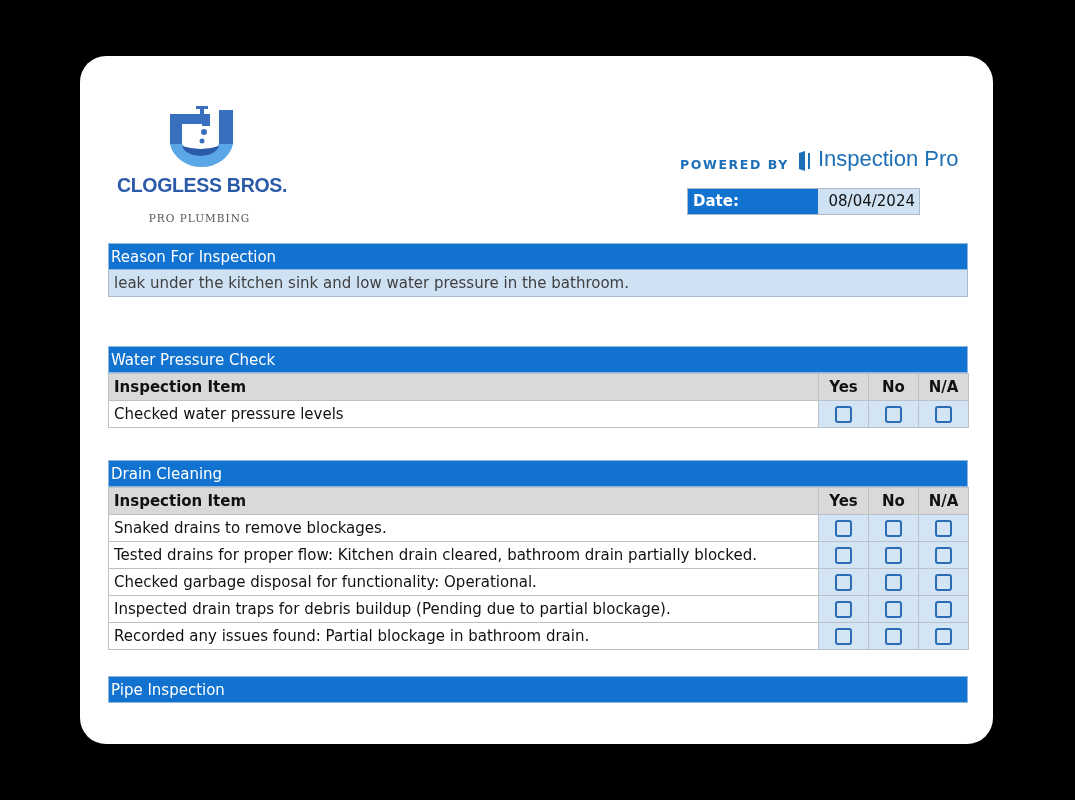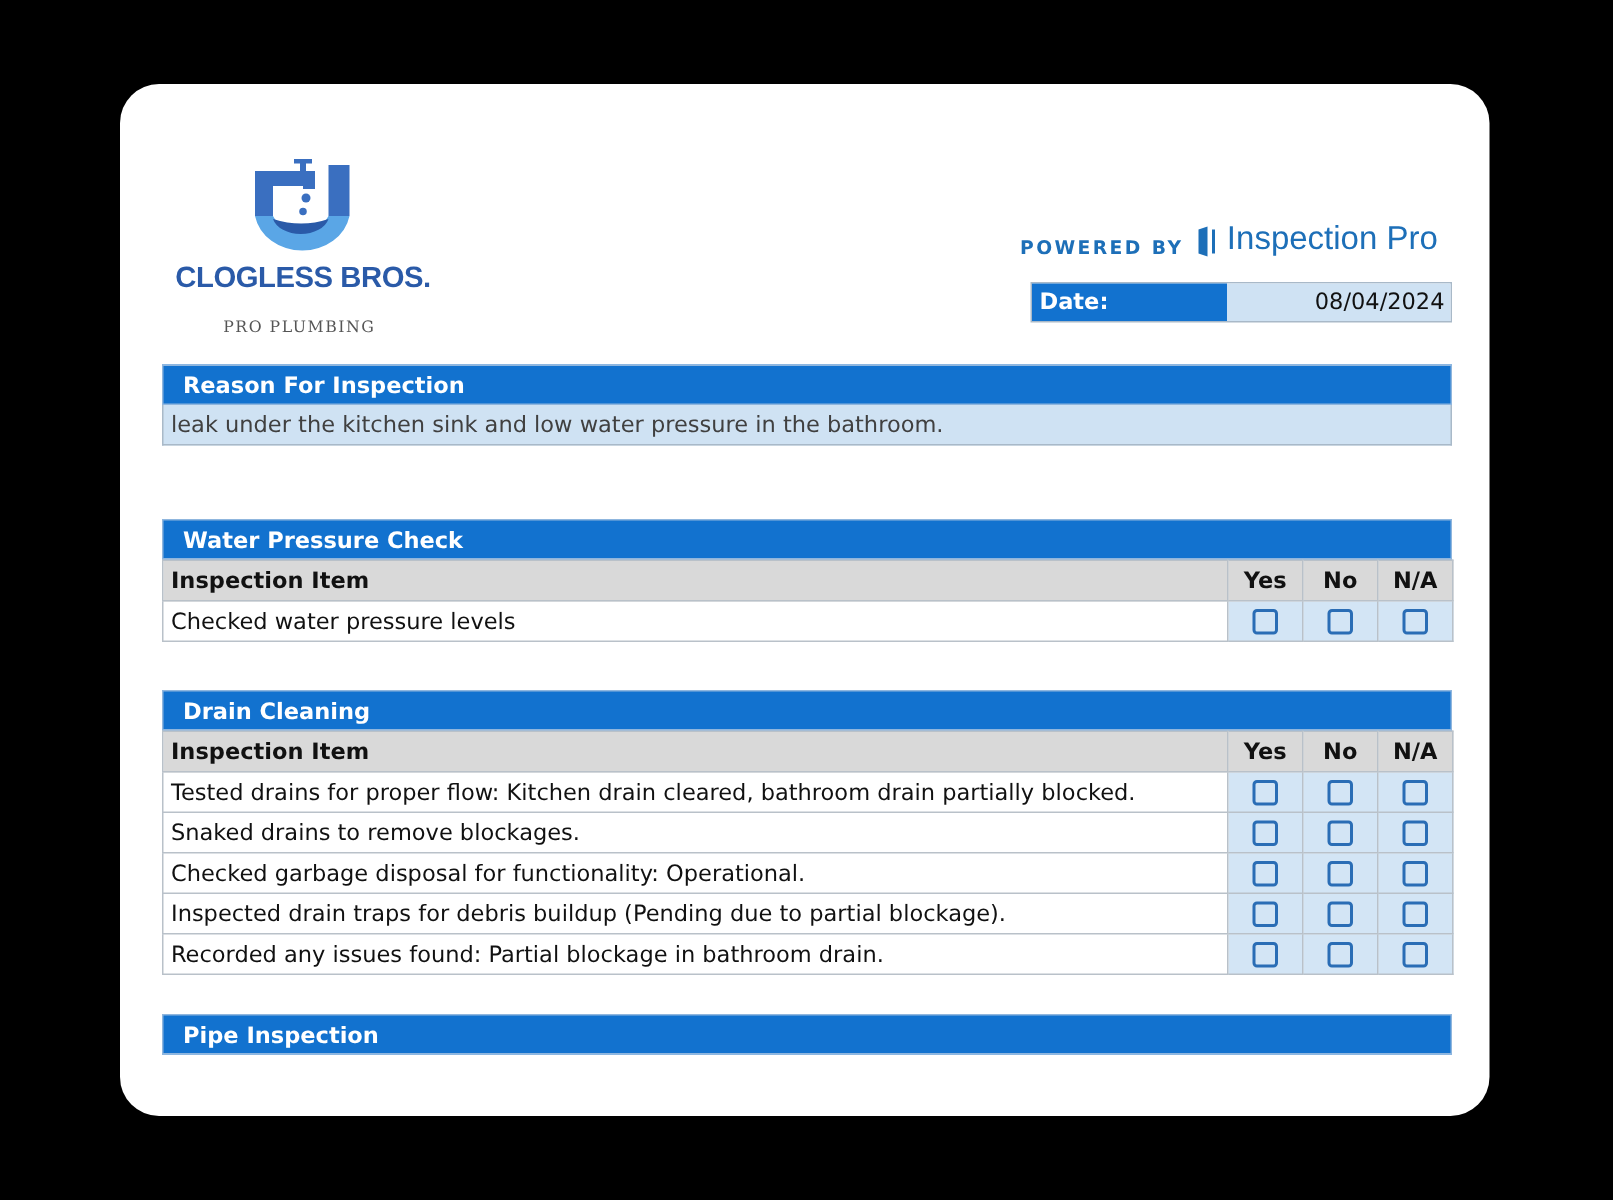--- a/index.html
+++ b/index.html
@@ -23,35 +23,35 @@
       position: absolute; left: 0; top: 106px; width: 175px; text-align: center;
       font-family: "DejaVu Serif", serif; font-size: 10.5px; color: #555; letter-spacing: 1px;
     }
     .powered {
       position: absolute; left: 680px; top: 144px; height: 28px;
       display: flex; align-items: flex-end; color: #1d6fb8;
     }
     .powered .pb { font-size: 12.5px; font-weight: bold; letter-spacing: 1.6px; margin-right: 9px; }
     .powered .hp { font-family: "Liberation Sans", sans-serif; font-size: 22px; margin-left: 6px; }
     .date-box {
-      position: absolute; left: 687px; top: 188px; width: 281px; height: 27px;
+      position: absolute; left: 687px; top: 188px; width: 233px; height: 27px;
       display: flex; border: 1px solid #a9b9c8; box-sizing: border-box;
     }
     .date-box .lbl {
       width: 130px; background: #1272cf; color: #fff; font-weight: bold;
       font-size: 15px; line-height: 25px; padding-left: 5px; box-sizing: border-box;
     }
     .date-box .val {
       flex: 1; background: #cfe2f3; color: #111; font-size: 15px;
       line-height: 25px; text-align: right; padding-right: 4px;
     }
     .section { position: absolute; left: 108px; width: 860px; }
     .sec-head {
-      background: #1272cf; color: #fff; font-weight: bold; font-size: 15px;
-      height: 27px; line-height: 27px; padding-left: 13px; box-sizing: border-box;
+      background: #1272cf; color: #fff; font-weight: normal; font-size: 15px;
+      height: 27px; line-height: 27px; padding-left: 2px; box-sizing: border-box;
       border: 1px solid #8fb6de;
     }
     .reason-body {
       background: #cfe2f3; color: #404040; font-size: 15px; height: 27px;
       line-height: 26px; padding-left: 5px; box-sizing: border-box;
       border: 1px solid #a9b9c8; border-top: none;
     }
     table { border-collapse: collapse; width: 860px; table-layout: fixed; }
     td, th {
       border: 1px solid #b9c1c9; height: 27px; padding: 0; box-sizing: border-box;
@@ -144,27 +144,27 @@
         <col style="width:50px">
       </colgroup>
     <tbody>
         <tr>
       <th class="item-h">Inspection Item</th>
       <th class="opt-h">Yes</th>
       <th class="opt-h">No</th>
       <th class="opt-h">N/A</th>
     </tr>
     <tr>
-      <td class="item">Tested drains for proper flow: Kitchen drain cleared, bathroom drain partially blocked.</td>
+      <td class="item">Snaked drains to remove blockages.</td>
       <td class="opt"><span class="cb"></span></td>
       <td class="opt"><span class="cb"></span></td>
       <td class="opt"><span class="cb"></span></td>
     </tr>
     <tr>
-      <td class="item">Snaked drains to remove blockages.</td>
+      <td class="item">Tested drains for proper flow: Kitchen drain cleared, bathroom drain partially blocked.</td>
       <td class="opt"><span class="cb"></span></td>
       <td class="opt"><span class="cb"></span></td>
       <td class="opt"><span class="cb"></span></td>
     </tr>
     <tr>
       <td class="item">Checked garbage disposal for functionality: Operational.</td>
       <td class="opt"><span class="cb"></span></td>
       <td class="opt"><span class="cb"></span></td>
       <td class="opt"><span class="cb"></span></td>
     </tr>

